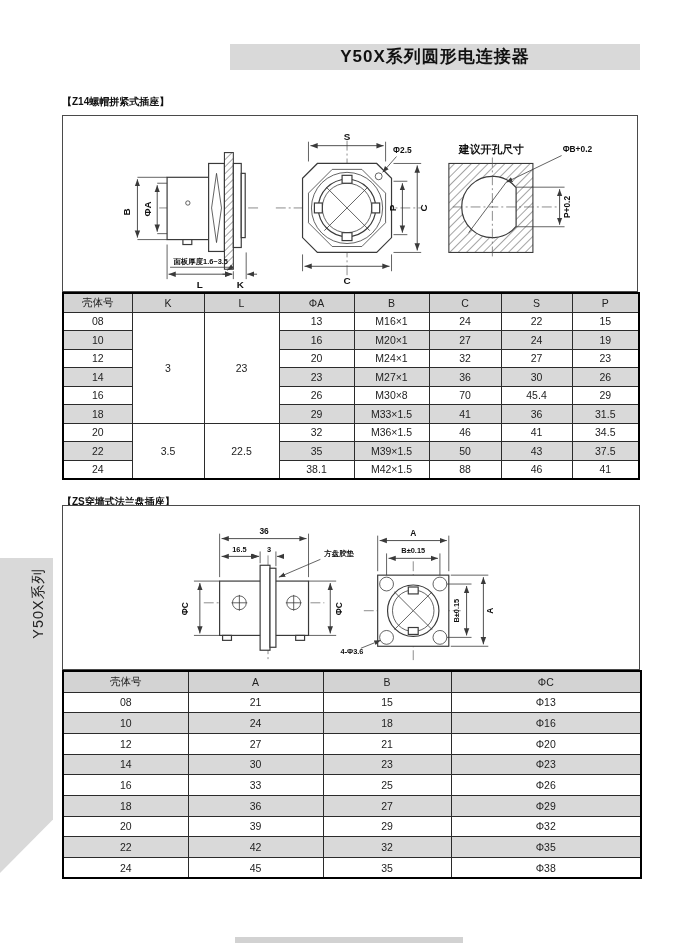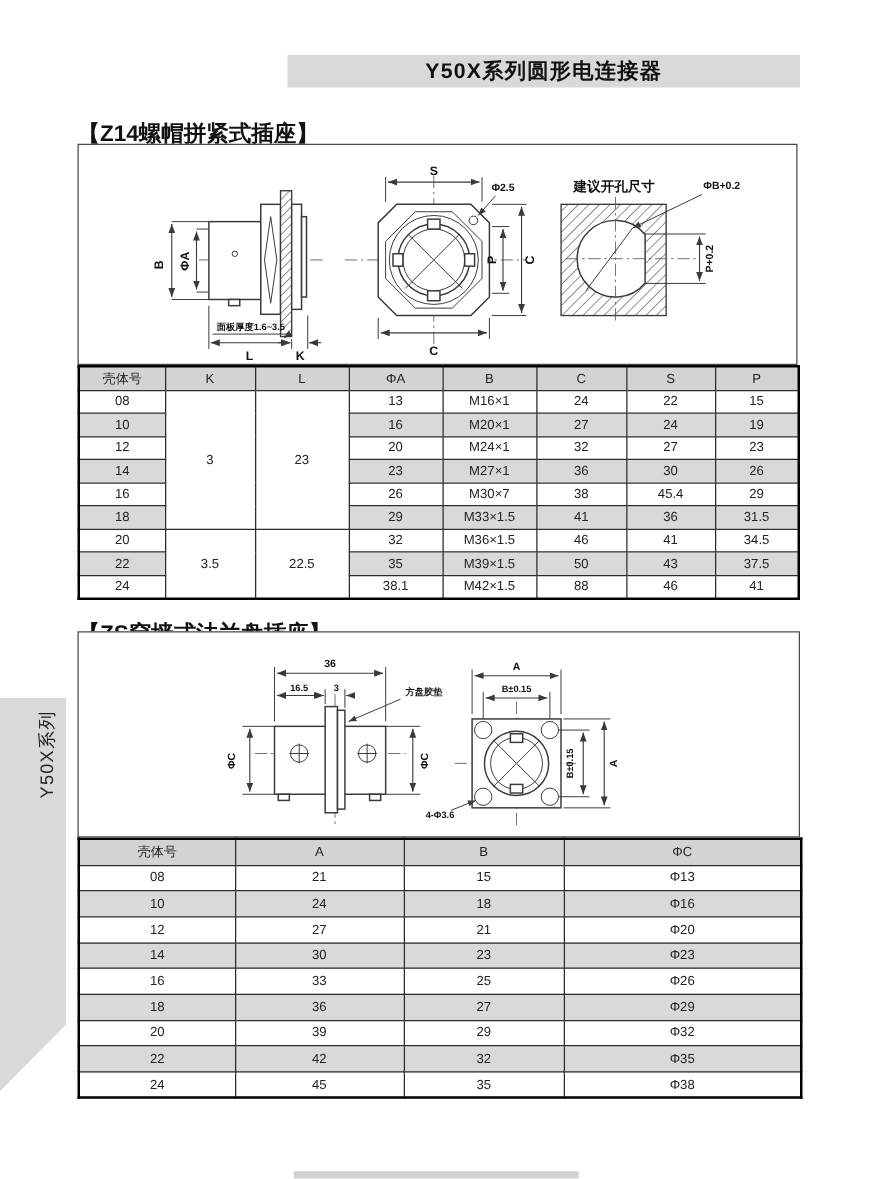--- a/index.html
+++ b/index.html
@@ -4,21 +4,21 @@
 <style>
   * { margin:0; padding:0; box-sizing:border-box; }
   html,body { background:#ffffff; }
   body { font-family:"Liberation Sans","DejaVu Sans",sans-serif; color:#1a1a1a; }
   .page { position:relative; width:700px; height:943px; background:#fff; overflow:hidden;padding-left:24px; }
 
   .title-bar { position:absolute; left:230px; top:44px; width:410px; height:26px;
     background:#d9d9d9; text-align:center; line-height:26px; font-size:17px;
     font-weight:bold; letter-spacing:1px; color:#111; }
 
-  .section-heading { position:absolute; left:62px; font-size:18px; font-weight:bold; color:#111; }
+  .section-heading { position:absolute; left:62px; font-size:10px; font-weight:bold; color:#111; }
   .sh1 { top:95px; } .sh2 { top:495px; }
 
   .figure-box { position:absolute; left:62px; background:#fff; border:1.5px solid #4a4a4a; }
   .fig1 { top:115px; width:576px; height:177px; }
   .fig2 { top:505px; width:578px; height:165px; }
   .figure-box svg { display:block; width:100%; height:100%; }
 
   table { position:absolute; left:62px; border-collapse:collapse; table-layout:fixed;
     background:#fff; border:2px solid #000000; }
   .t1 { top:292px; width:576px; } .t2 { top:670px; width:578px; }
@@ -226,22 +226,22 @@
         <td>14</td>
         <td>23</td>
         <td>M27×1</td>
         <td>36</td>
         <td>30</td>
         <td>26</td>
       </tr>
       <tr>
         <td>16</td>
         <td>26</td>
-        <td>M30×7</td>
-        <td>38</td>
+        <td>M30×8</td>
+        <td>70</td>
         <td>45.4</td>
         <td>29</td>
       </tr>
       <tr class="alt">
         <td>18</td>
         <td>29</td>
         <td>M33×1.5</td>
         <td>41</td>
         <td>36</td>
         <td>31.5</td>

